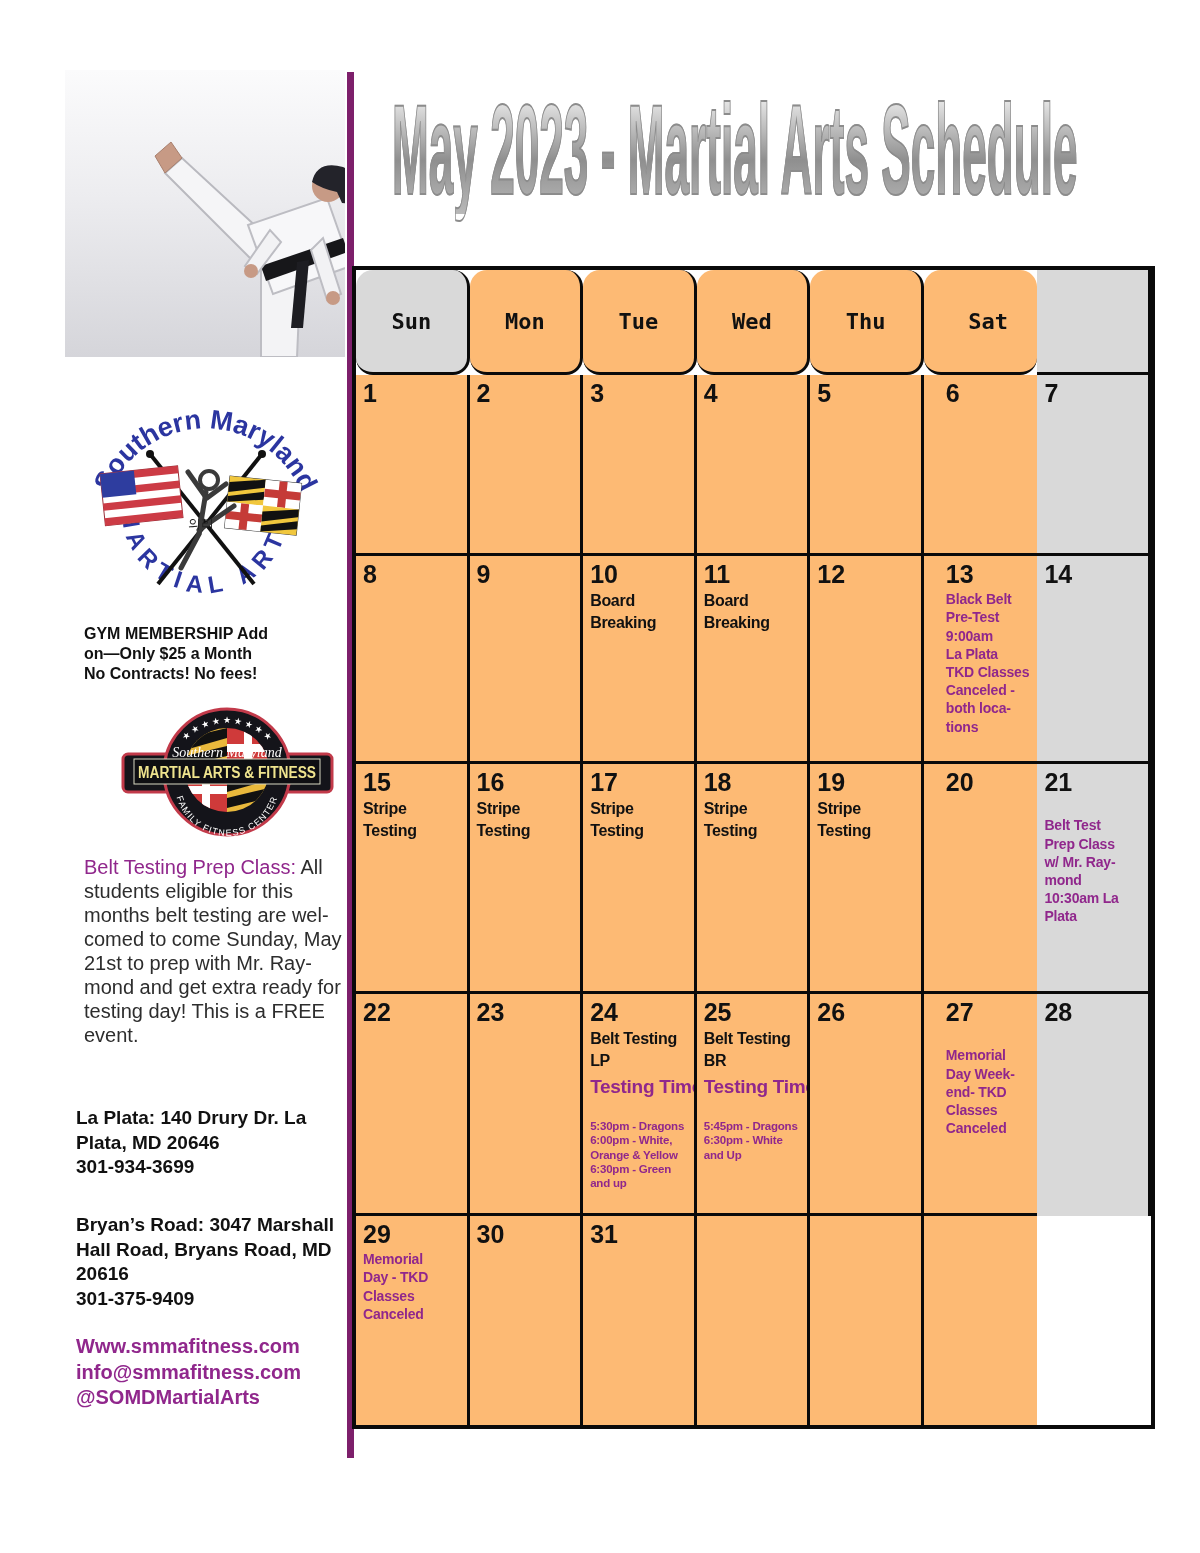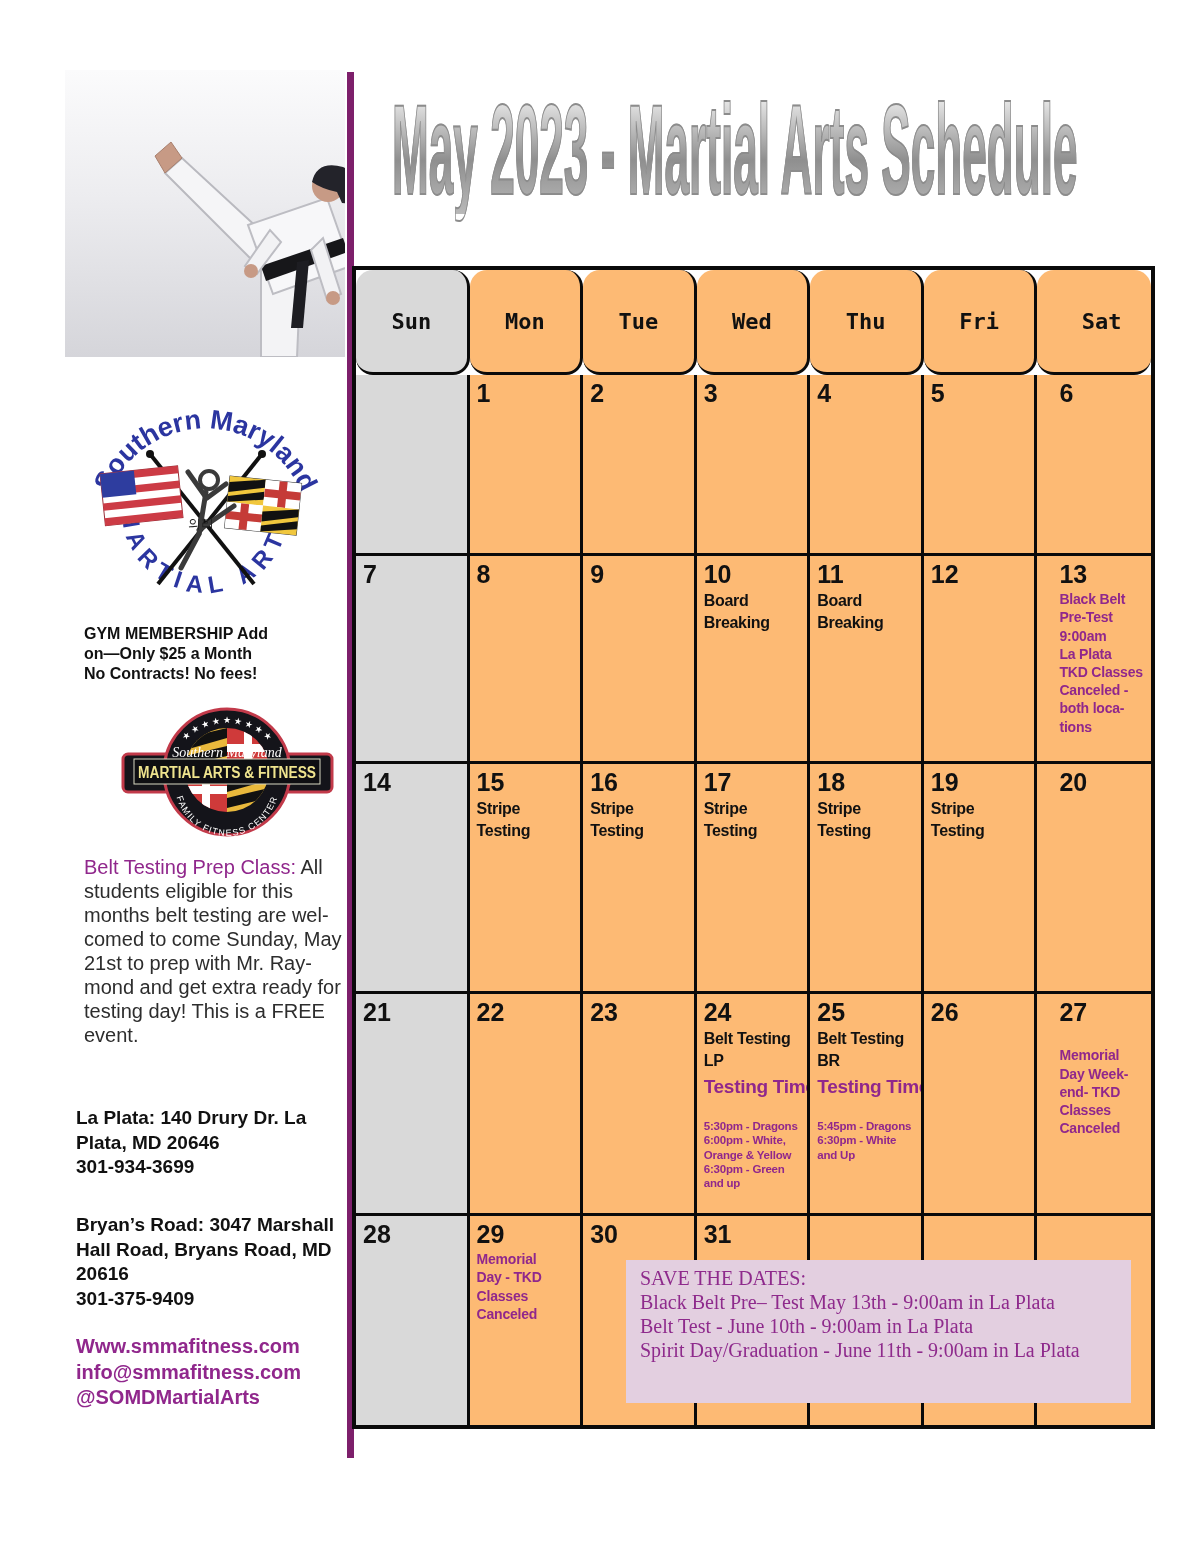--- a/index.html
+++ b/index.html
@@ -215,21 +215,20 @@
   <div class="title">
     <span class="title-text">May 2023 - Martial Arts Schedule</span>
   </div>
 
   <div class="calendar">
       <div class="hcell cell sun">Sun</div>
       <div class="hcell cell">Mon</div>
       <div class="hcell cell">Tue</div>
       <div class="hcell cell">Wed</div>
       <div class="hcell cell">Thu</div>
-      <div class="hcell cell">Fri</div>
       <div class="hcell cell lastcol">Sat</div>
       <div class="cell sun"></div>
       <div class="cell">
         <div class="daynum">1</div>
       </div>
       <div class="cell">
         <div class="daynum">2</div>
       </div>
       <div class="cell">
         <div class="daynum">3</div>
@@ -318,20 +317,29 @@
         <div class="ev ev-black">
           <div>Stripe</div>
           <div>Testing</div>
         </div>
       </div>
       <div class="cell lastcol">
         <div class="daynum">20</div>
       </div>
       <div class="cell sun">
         <div class="daynum">21</div>
+        <div class="ev ev-purple">
+          <div>&nbsp;</div>
+          <div>Belt Test</div>
+          <div>Prep Class</div>
+          <div>w/ Mr. Ray-</div>
+          <div>mond</div>
+          <div>10:30am La</div>
+          <div>Plata</div>
+        </div>
       </div>
       <div class="cell">
         <div class="daynum">22</div>
       </div>
       <div class="cell">
         <div class="daynum">23</div>
       </div>
       <div class="cell">
         <div class="daynum">24</div>
         <div class="ev ev-black">
@@ -394,20 +402,14 @@
         <div class="daynum">30</div>
       </div>
       <div class="cell lastrow">
         <div class="daynum">31</div>
       </div>
       <div class="cell lastrow"></div>
       <div class="cell lastrow"></div>
       <div class="cell lastcol lastrow"></div>
     </div>
 
-  <div class="savebox">
-      <div class="tline">SAVE THE DATES:</div>
-      <div class="tline">Black Belt Pre– Test May 13th - 9:00am in La Plata</div>
-      <div class="tline">Belt Test - June 10th - 9:00am in La Plata</div>
-      <div class="tline">Spirit Day/Graduation - June 11th - 9:00am in La Plata</div>
-    </div>
 
 </div>
 
 </body></html>

